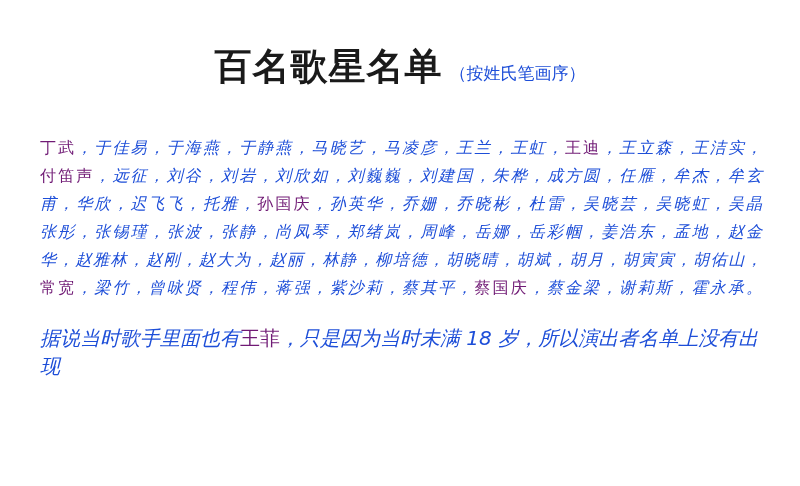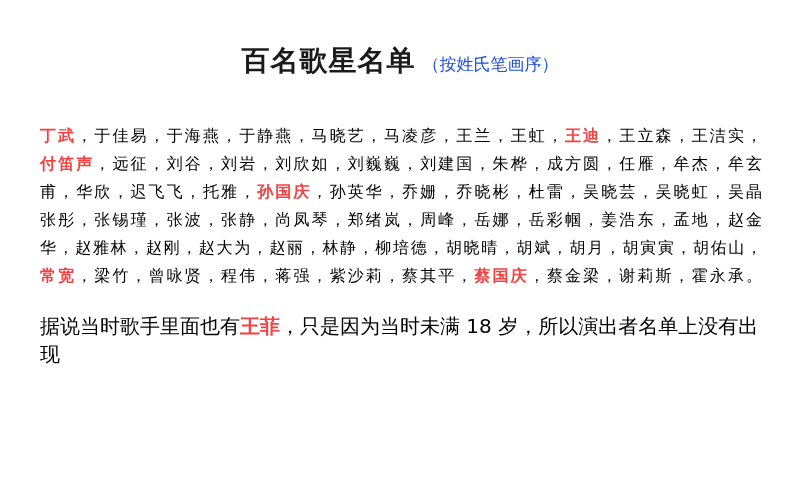--- a/index.html
+++ b/index.html
@@ -13,21 +13,21 @@
     width: 800px; height: 486px;
     background: #ffffff;
     overflow: hidden;
   }
   .title-row {
     margin-top: 42px;
     text-align: center;
     white-space: nowrap;
   }
   .title-main {
-    font-size: 28px;
+    font-size: 37px;
     font-weight: bold;
     color: #1a1a1a;
     letter-spacing: 1px;
   }
   .title-note {
     font-size: 17px;
     font-weight: normal;
     color: #1d4ed8;
     margin-left: 7px;
   }
@@ -36,26 +36,27 @@
   }
   .list-line {
     font-size: 16px;
     line-height: 28px;
     color: #a4a4a4;
     text-align: justify;
     text-align-last: justify;
     text-justify: inter-character;
   }
   .seg-b {
-    font-weight: bold;
-    color: #ef4444;
+    font-weight: normal;
+    color: #701a75;
   }
   .seg-r {
     font-weight: normal;
-    color: #000000;
+    color: #1d4ed8;
+    font-style: italic;
   }
   .footer-line {
     margin: 22px 38px 0 40px;
     font-size: 20px;
     line-height: 28px;
     color: #a4a4a4;
     text-align: left;
   }
 </style>
 </head>

